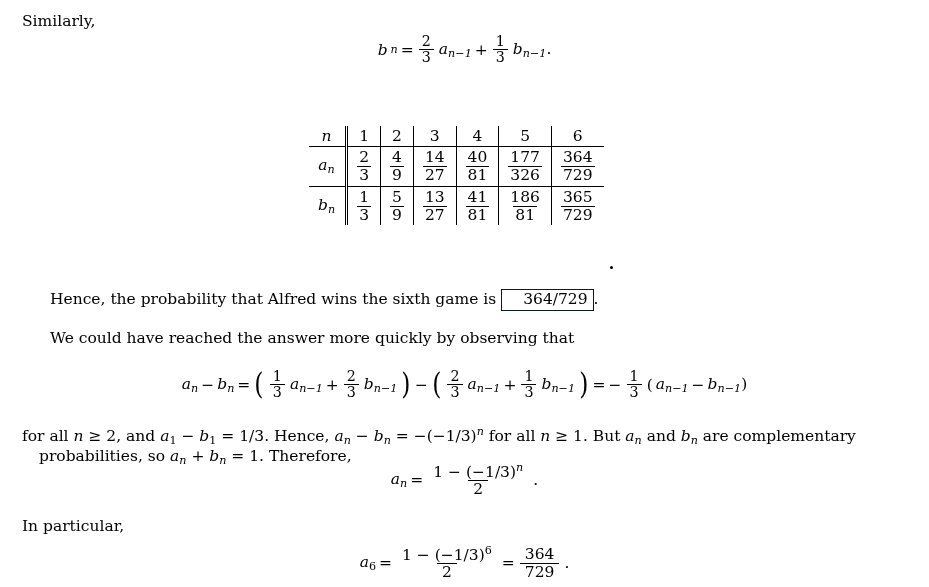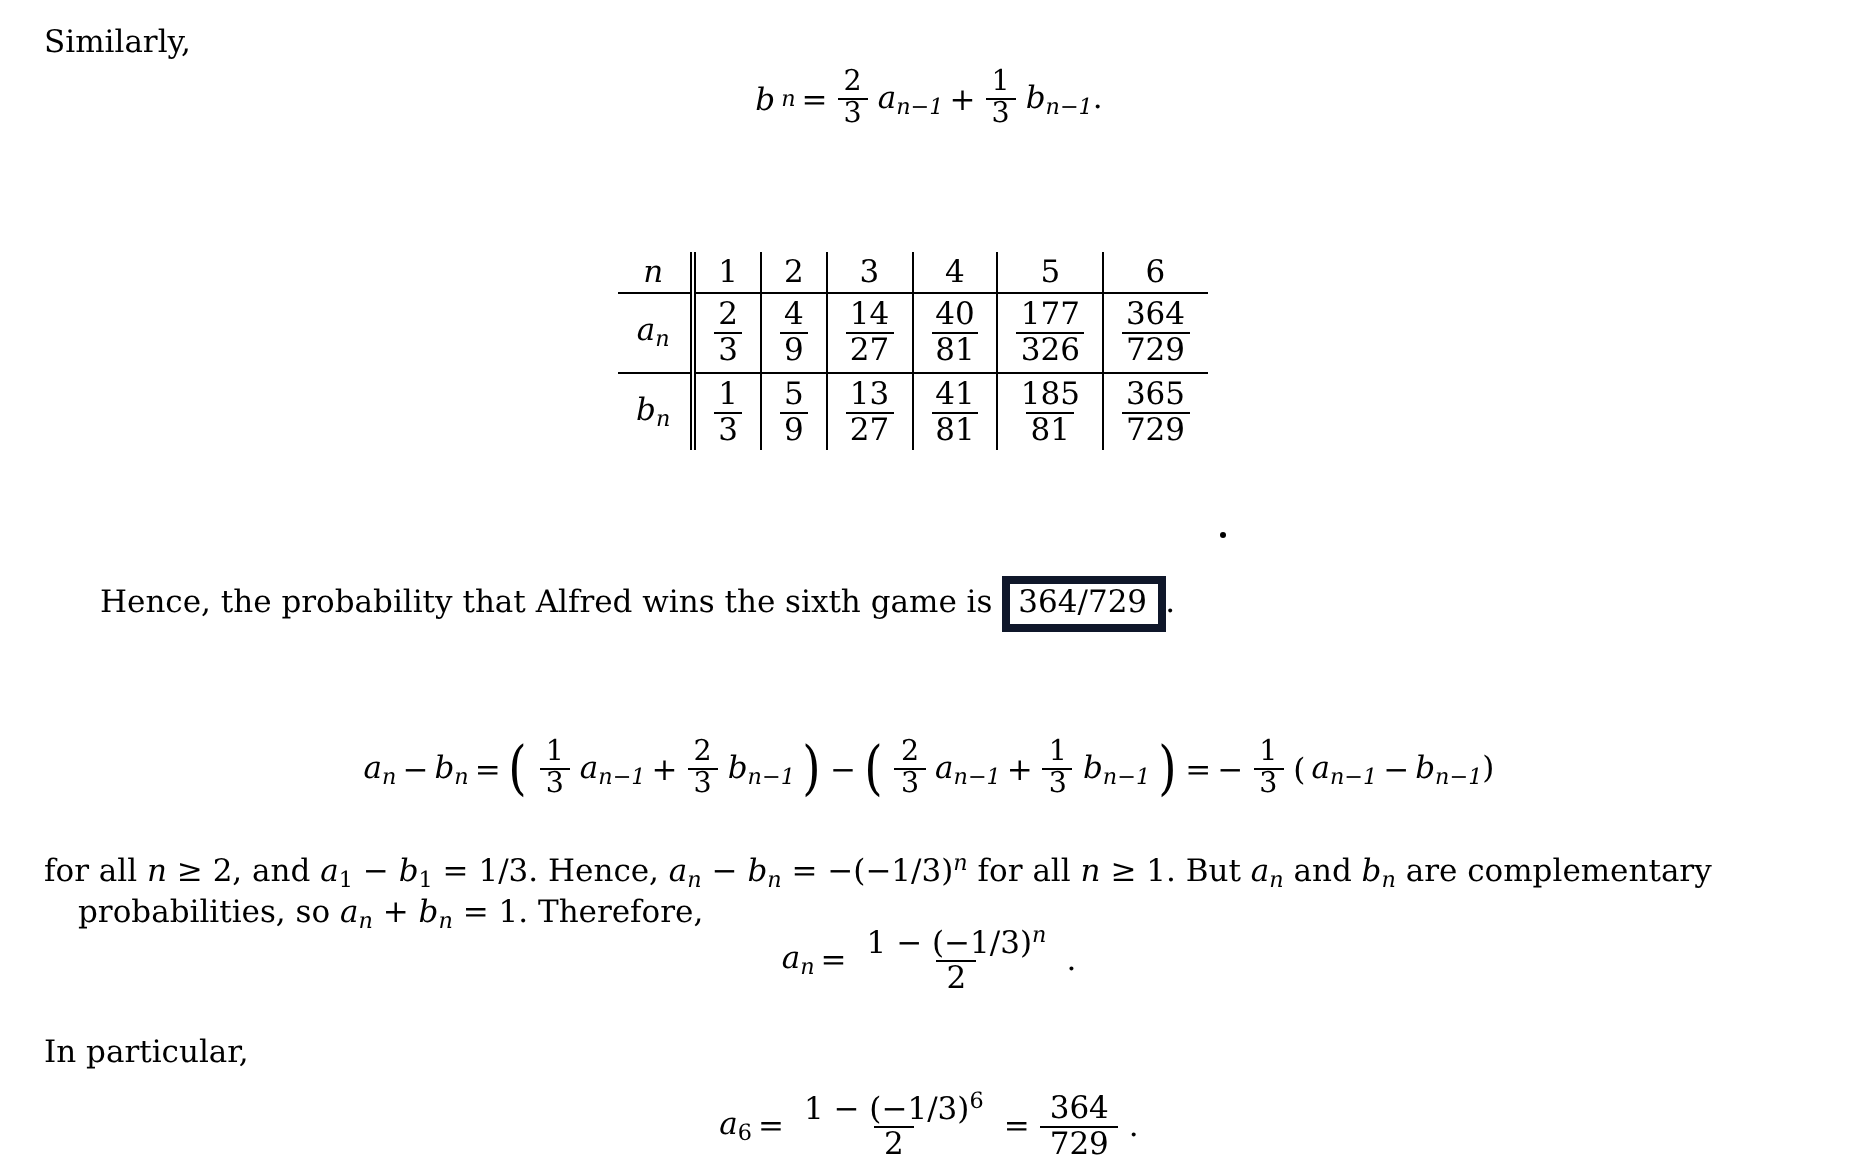--- a/index.html
+++ b/index.html
@@ -121,22 +121,22 @@
     flex-direction: column;
     align-items: center;
     line-height: 1.12;
   }
   .cellfrac .num { padding: 0 2px; }
   .cellfrac .den { padding: 0 2px; border-top: 1px solid #000; }
 
   
   .boxed {
     display: inline-block;
-    border: 4px solid #0f172a;
-    padding: 0px 5px 1px 4px;
+    border: 1px solid #0f172a;
+    padding: 0px 5px 1px 21px;
     line-height: 1.25;
   }
 
   .dot {
     position: absolute;
     width: 3px;
     height: 3px;
     background: #000;
     border-radius: 50%;
   }
@@ -221,38 +221,41 @@
               </span></td>
         <td class="vline"><span class="cellfrac">
                 <span class="num">13</span>
                 <span class="den">27</span>
               </span></td>
         <td class="vline"><span class="cellfrac">
                 <span class="num">41</span>
                 <span class="den">81</span>
               </span></td>
         <td class="vline"><span class="cellfrac">
-                <span class="num">185</span>
+                <span class="num">186</span>
                 <span class="den">81</span>
               </span></td>
         <td><span class="cellfrac">
                 <span class="num">365</span>
                 <span class="den">729</span>
               </span></td>
       </tr>
     </tbody>
       </table>
   </div>
 
   <div class="dot" style="left:610px; top:266px;"></div>
 
   <div class="para" style="left:50px; top:288px;">
     <span>Hence, the probability that Alfred wins the sixth game is </span><span class="boxed">364/729</span><span>.</span>
   </div>
 
+  <div class="para" style="left:50px; top:327px;">
+    <span>We could have reached the answer more quickly by observing that</span>
+  </div>
 
   <div class="display" style="top:369px;">
     <span class="eqrow">
       <span><span class="mathvar">a</span><span class="sub">n</span></span>
       <span>−</span>
       <span><span class="mathvar">b</span><span class="sub">n</span></span>
       <span>=</span>
       <span class="paren">(</span>
       <span class="frac">
         <span class="num">1</span>

